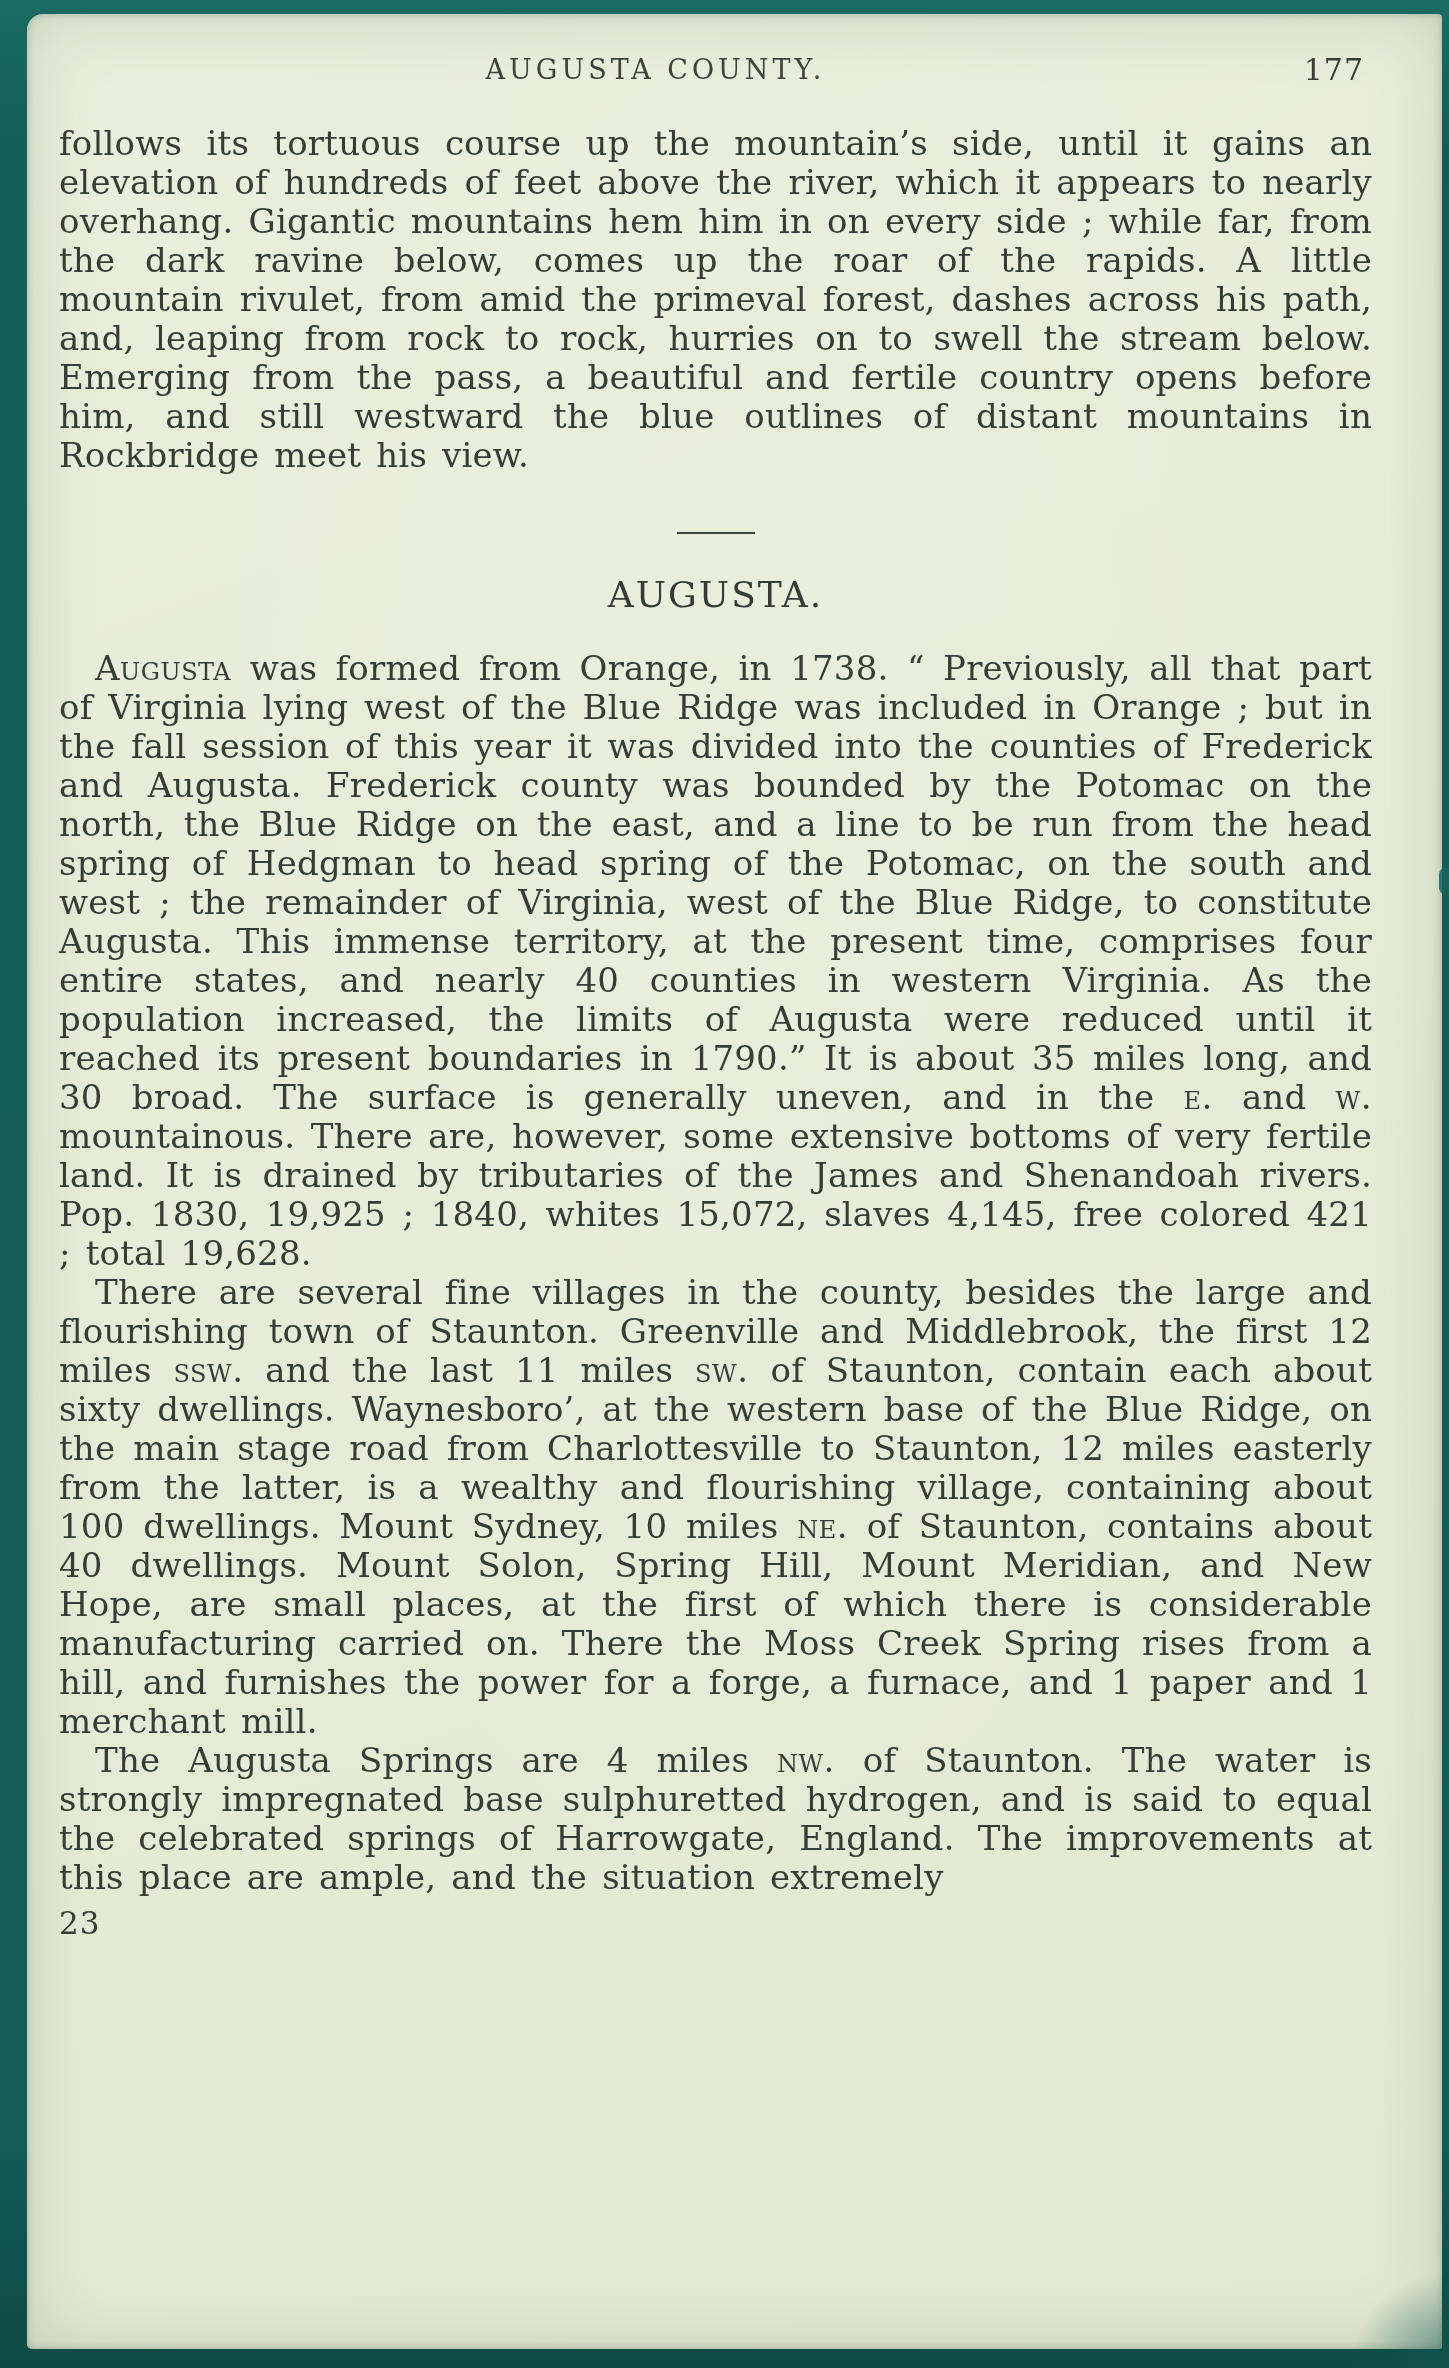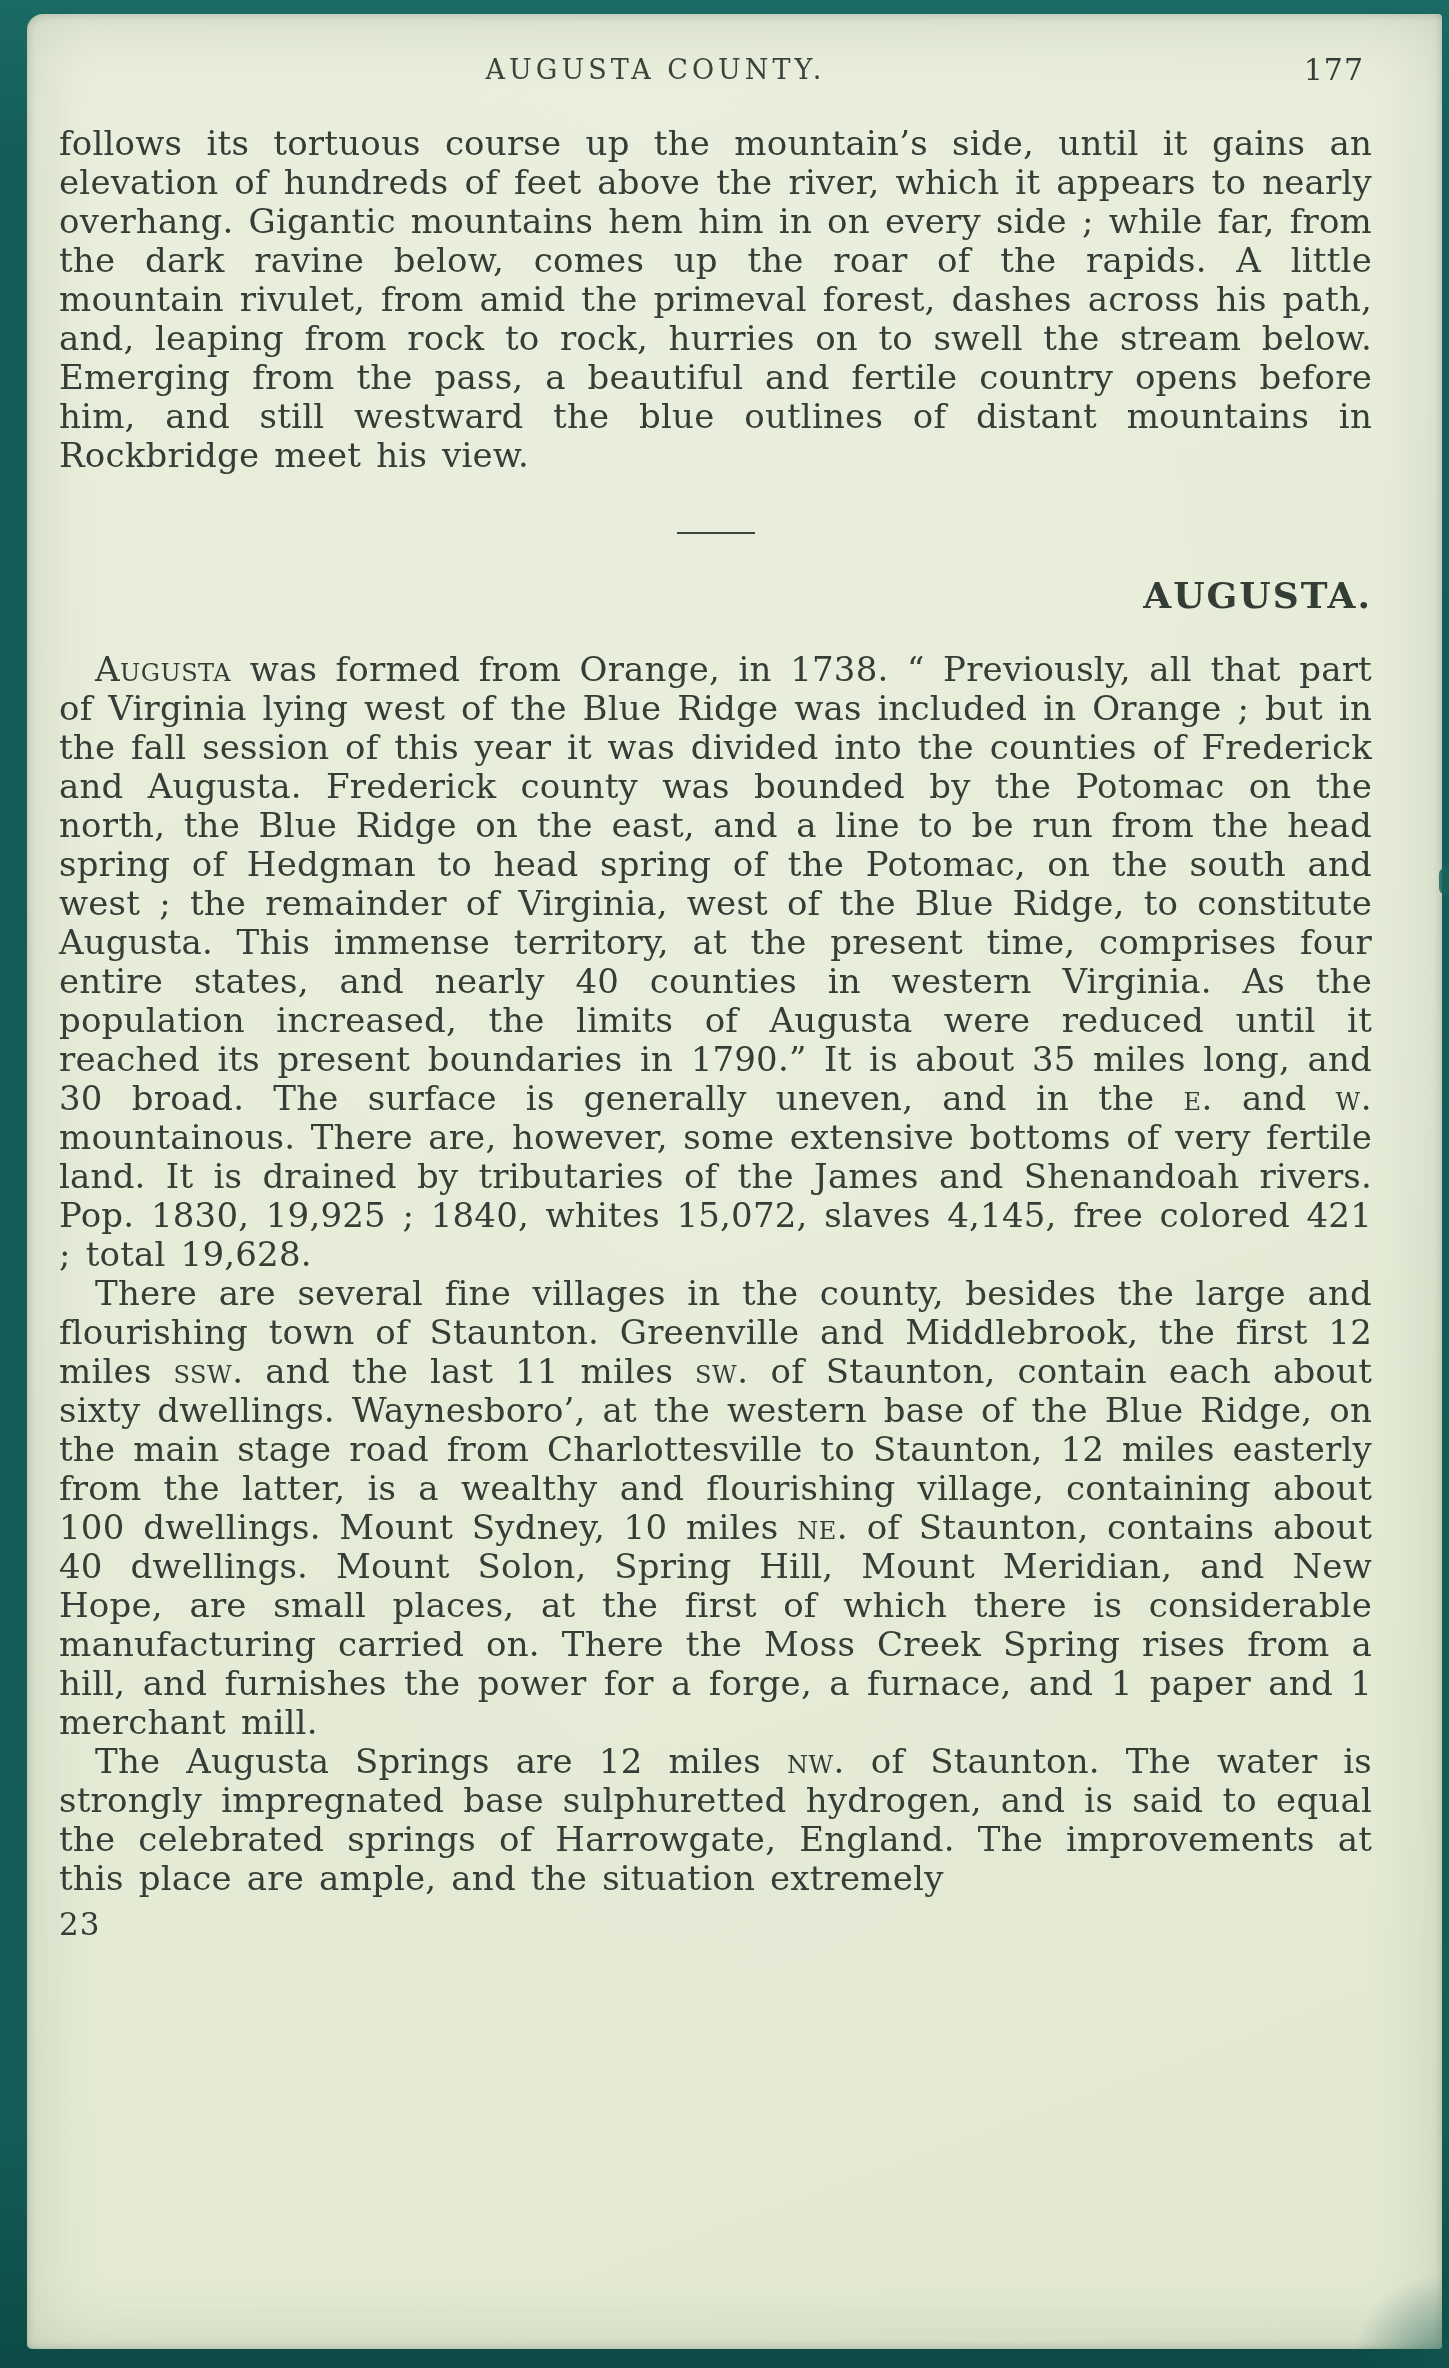--- a/index.html
+++ b/index.html
@@ -60,23 +60,23 @@
   }
   p.indent{text-indent:36px;}
   .sc{font-variant:small-caps;letter-spacing:0.5px;}
   .rule-wrap{margin:44px auto 36px;text-align:center;}
   .rule{
     display:inline-block;width:78px;height:0;
     border-top:2px solid #3c463d;
   }
   h2.section-heading{
     margin:0 0 34px;
-    text-align:right;
+    text-align:center;
     font-size:36px;
-    font-weight:bold;
+    font-weight:normal;
     letter-spacing:2px;
     color:#333d35;
   }
   .signature{
     text-align:left;
     font-size:31px;
     margin-top:8px;
     letter-spacing:1px;
   }
 </style>
@@ -96,20 +96,20 @@
     <div class="rule-wrap">
       <div class="rule"></div>
     </div>
 
     <h2 class="section-heading">AUGUSTA.</h2>
 
     <p class="body-text indent"><span class="sc">Augusta</span><span> was formed from Orange, in 1738.  “ Previously, all that part of Virginia lying west of the Blue Ridge was included in Orange ; but in the fall session of this year it was divided into the counties of Frederick and Augusta.  Frederick county was bounded by the Potomac on the north, the Blue Ridge on the east, and a line to be run from the head spring of Hedgman to head spring of the Potomac, on the south and west ; the remainder of Virginia, west of the Blue Ridge, to constitute Augusta.  This immense territory, at the present time, comprises four entire states, and nearly 40 counties in western Virginia.  As the population increased, the limits of Augusta were reduced until it reached its present boundaries in 1790.”  It is about 35 miles long, and 30 broad.  The surface is generally uneven, and in the </span><span class="sc">e.</span><span> and </span><span class="sc">w.</span><span> mountainous.  There are, however, some extensive bottoms of very fertile land.  It is drained by tributaries of the James and Shenandoah rivers.  Pop. 1830, 19,925 ; 1840, whites 15,072, slaves 4,145, free colored 421 ; total 19,628.</span></p>
 
     <p class="body-text indent"><span>There are several fine villages in the county, besides the large and flourishing town of Staunton.  Greenville and Middlebrook, the first 12 miles </span><span class="sc">ssw.</span><span> and the last 11 miles </span><span class="sc">sw.</span><span> of Staunton, contain each about sixty dwellings.  Waynesboro’, at the western base of the Blue Ridge, on the main stage road from Charlottesville to Staunton, 12 miles easterly from the latter, is a wealthy and flourishing village, containing about 100 dwellings.  Mount Sydney, 10 miles </span><span class="sc">ne.</span><span> of Staunton, contains about 40 dwellings.  Mount Solon, Spring Hill, Mount Meridian, and New Hope, are small places, at the first of which there is considerable manufacturing carried on.  There the Moss Creek Spring rises from a hill, and furnishes the power for a forge, a furnace, and 1 paper and 1 merchant mill.</span></p>
 
-    <p class="body-text indent"><span>The Augusta Springs are 12 miles </span><span class="sc">nw.</span><span> of Staunton.  The water is strongly impregnated base sulphuretted hydrogen, and is said to equal the celebrated springs of Harrowgate, England.  The improvements at this place are ample, and the situation extremely</span></p>
+    <p class="body-text indent"><span>The Augusta Springs are 4 miles </span><span class="sc">nw.</span><span> of Staunton.  The water is strongly impregnated base sulphuretted hydrogen, and is said to equal the celebrated springs of Harrowgate, England.  The improvements at this place are ample, and the situation extremely</span></p>
 
     <div class="signature">23</div>
 
     <div class="corner-stain"></div>
   </div>
   <div class="edge-speck"></div>
 </div>
 
 </body></html>

